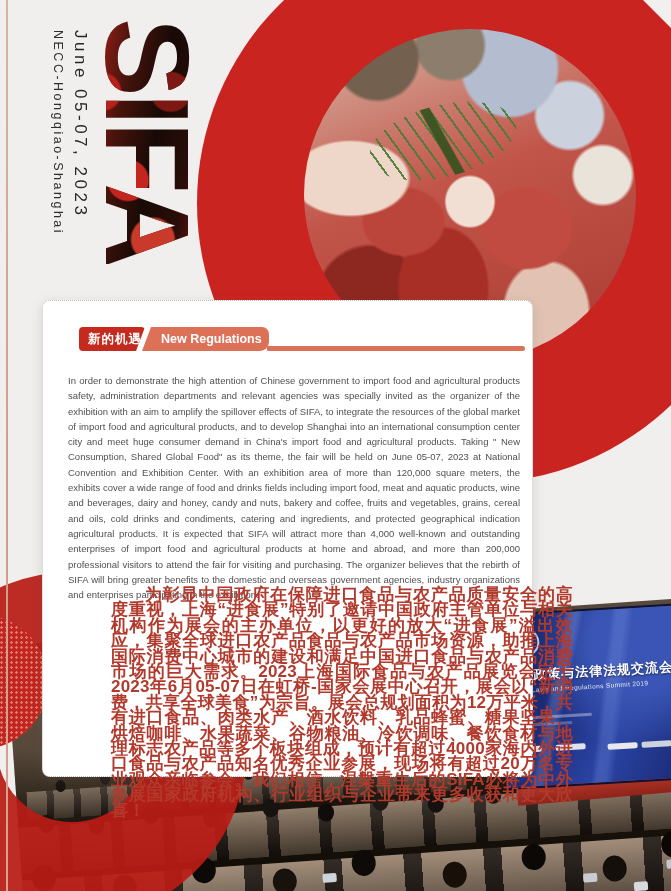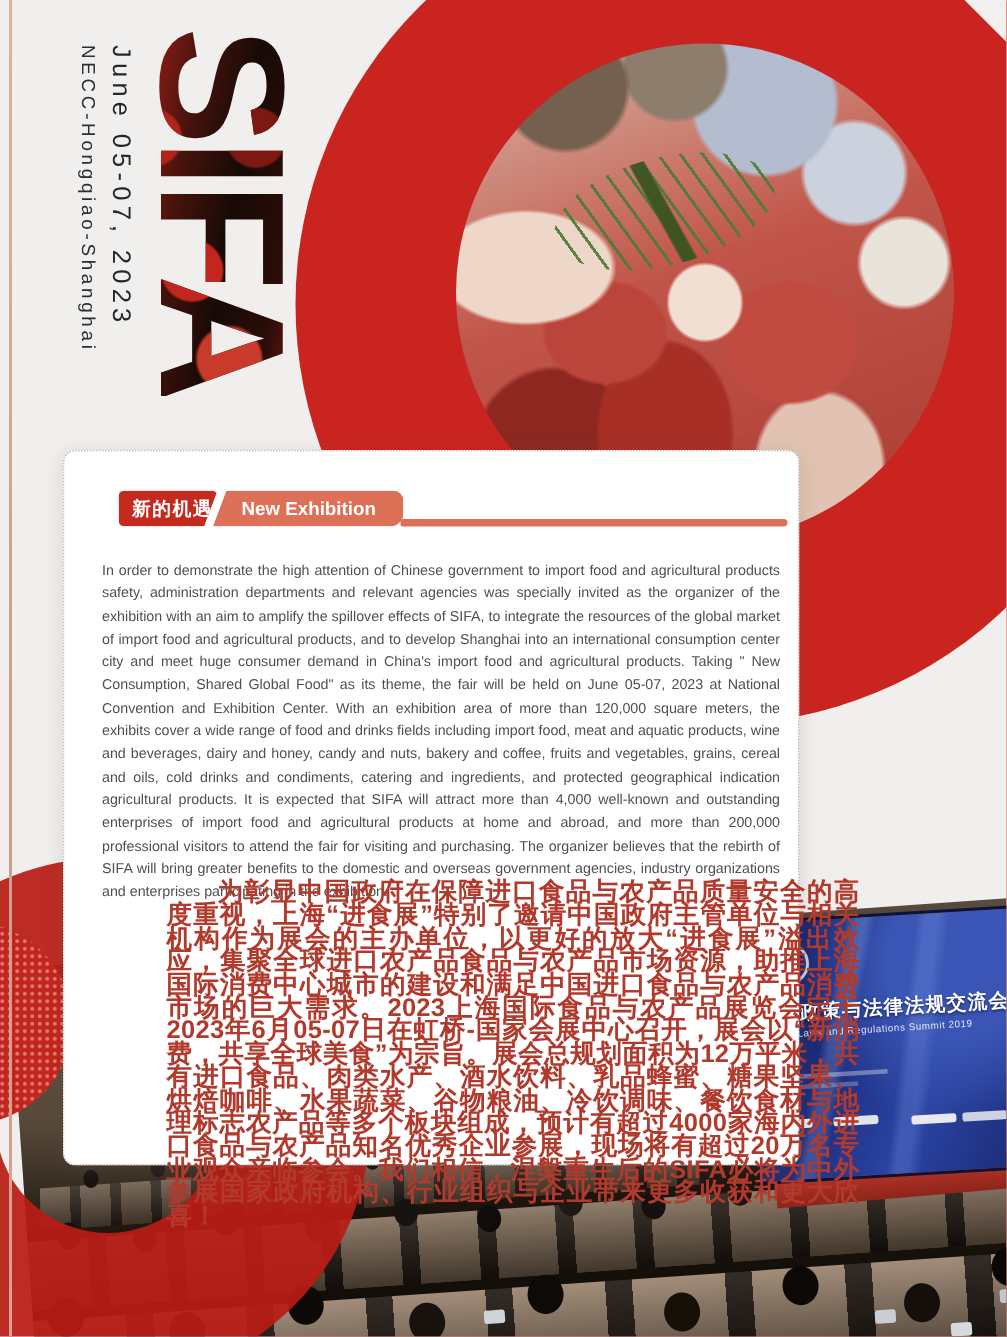--- a/index.html
+++ b/index.html
@@ -172,21 +172,21 @@
       <div class="screen-line2"></div>
       <div class="sponsors"></div>
     </div>
   </div>
 
   <div class="ring"></div>
 
   <div class="card">
     <div class="badge-row">
       <div class="badge-cn">新的机遇</div>
-      <div class="badge-en">New Exhibition</div>
+      <div class="badge-en">New Regulations</div>
       <div class="badge-bar"></div>
     </div>
     <div class="para-en">In order to demonstrate the high attention of Chinese government to import food and agricultural products safety, administration departments and relevant agencies was specially invited as the organizer of the exhibition with an aim to amplify the spillover effects of SIFA, to integrate the resources of the global market of import food and agricultural products, and to develop Shanghai into an international consumption center city and meet huge consumer demand in China's import food and agricultural products. Taking " New Consumption, Shared Global Food" as its theme, the fair will be held on June 05-07, 2023 at National Convention and Exhibition Center. With an exhibition area of more than 120,000 square meters, the exhibits cover a wide range of food and drinks fields including import food, meat and aquatic products, wine and beverages, dairy and honey, candy and nuts, bakery and coffee, fruits and vegetables, grains, cereal and oils, cold drinks and condiments, catering and ingredients, and protected geographical indication agricultural products. It is expected that SIFA will attract more than 4,000 well-known and outstanding enterprises of import food and agricultural products at home and abroad, and more than 200,000 professional visitors to attend the fair for visiting and purchasing. The organizer believes that the rebirth of SIFA will bring greater benefits to the domestic and overseas government agencies, industry organizations and enterprises participating in the exhibition.</div>
     <div class="para-cn">为彰显中国政府在保障进口食品与农产品质量安全的高度重视，上海“进食展”特别了邀请中国政府主管单位与相关机构作为展会的主办单位，以更好的放大“进食展”溢出效应，集聚全球进口农产品食品与农产品市场资源，助推上海国际消费中心城市的建设和满足中国进口食品与农产品消费市场的巨大需求。2023上海国际食品与农产品展览会定于2023年6月05-07日在虹桥-国家会展中心召开，展会以“新消费，共享全球美食”为宗旨。展会总规划面积为12万平米，共有进口食品、肉类水产、酒水饮料、乳品蜂蜜、糖果坚果、烘焙咖啡、水果蔬菜、谷物粮油、冷饮调味、餐饮食材与地理标志农产品等多个板块组成，预计有超过4000家海内外进口食品与农产品知名优秀企业参展，现场将有超过20万名专业观众亲临参会。我们相信，涅槃重生后的SIFA必将为中外参展国家政府机构、行业组织与企业带来更多收获和更大欣喜！</div>
   </div>
 
   <div class="spine"></div>
 
 </div>
 

